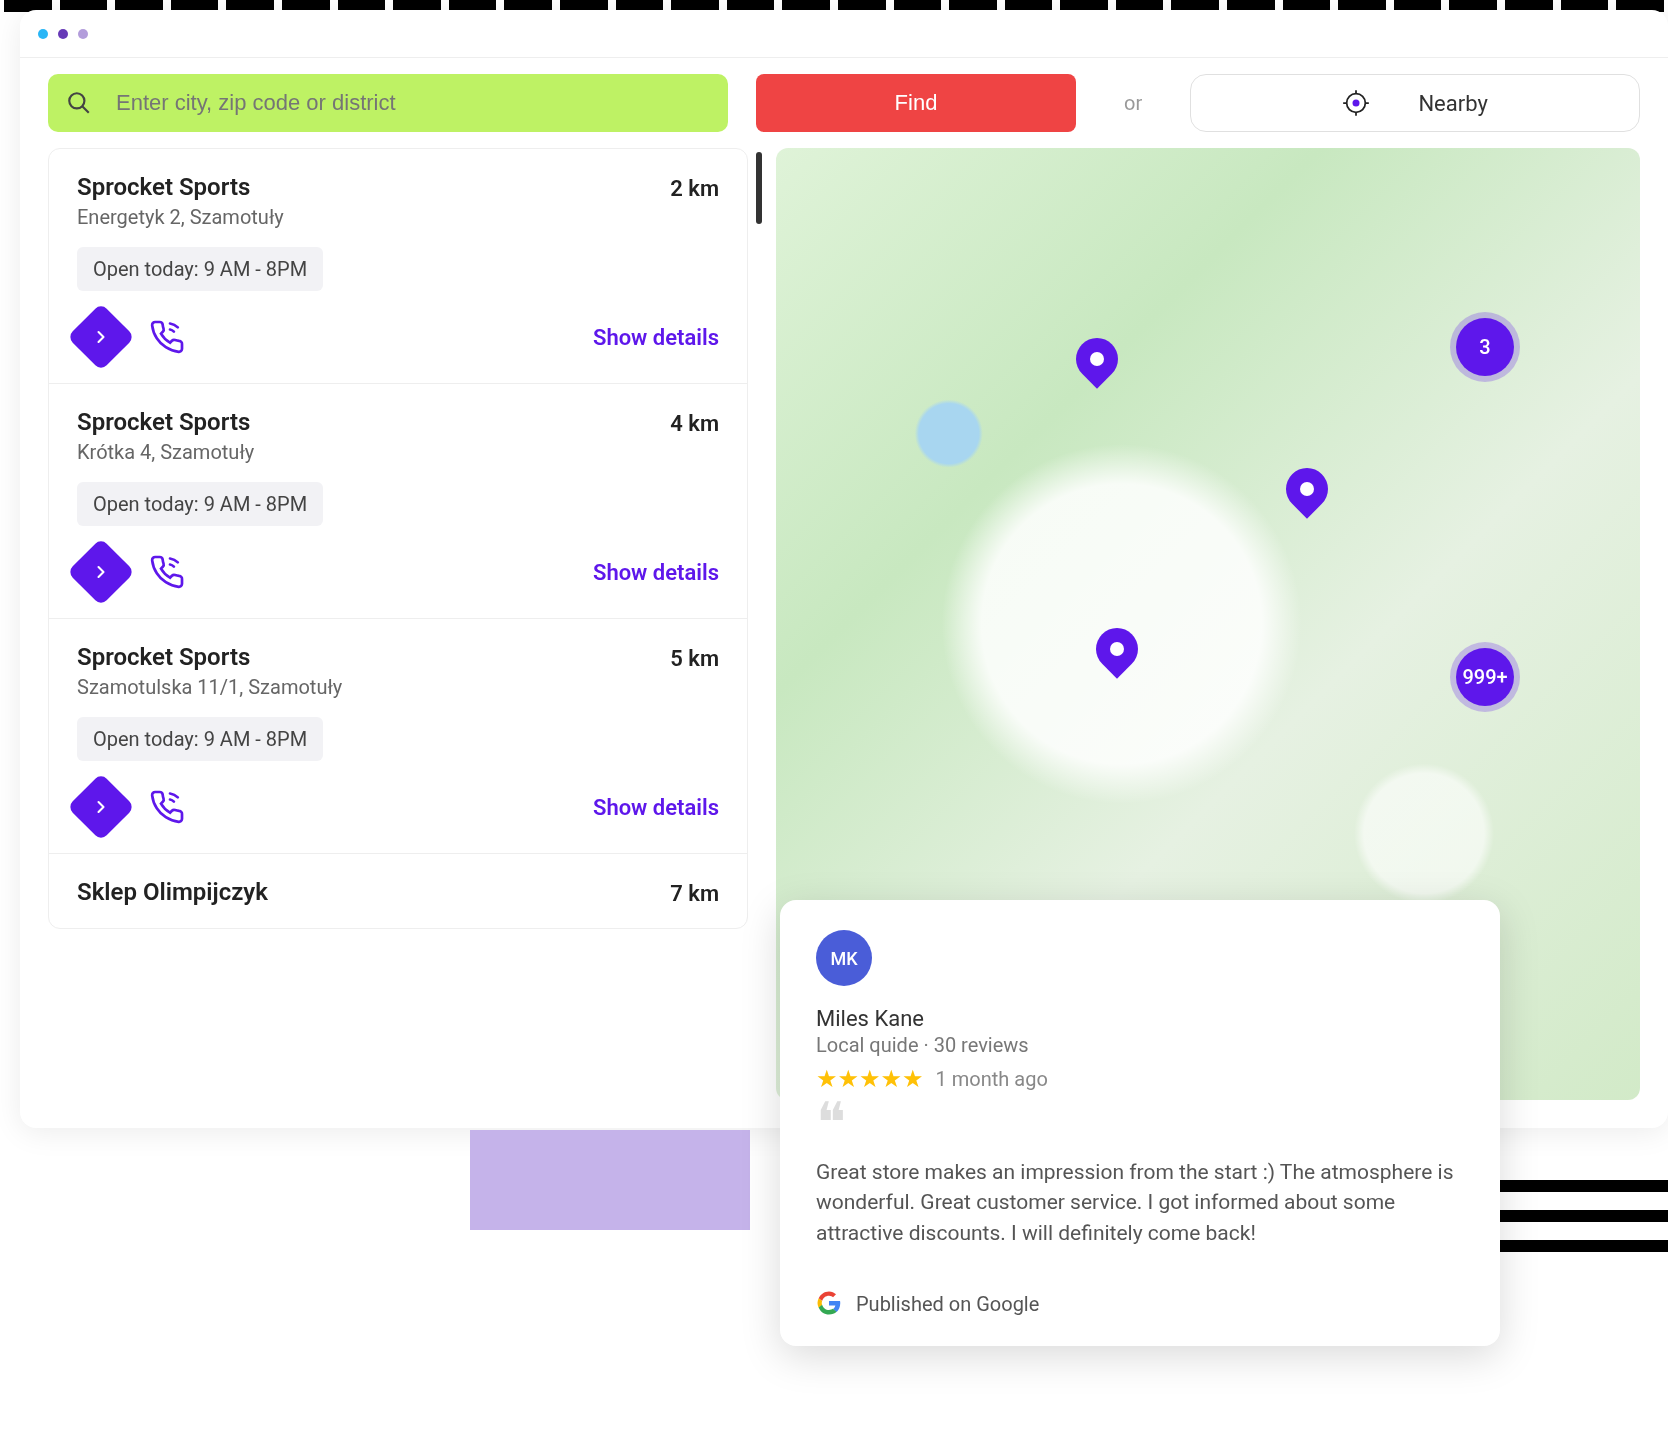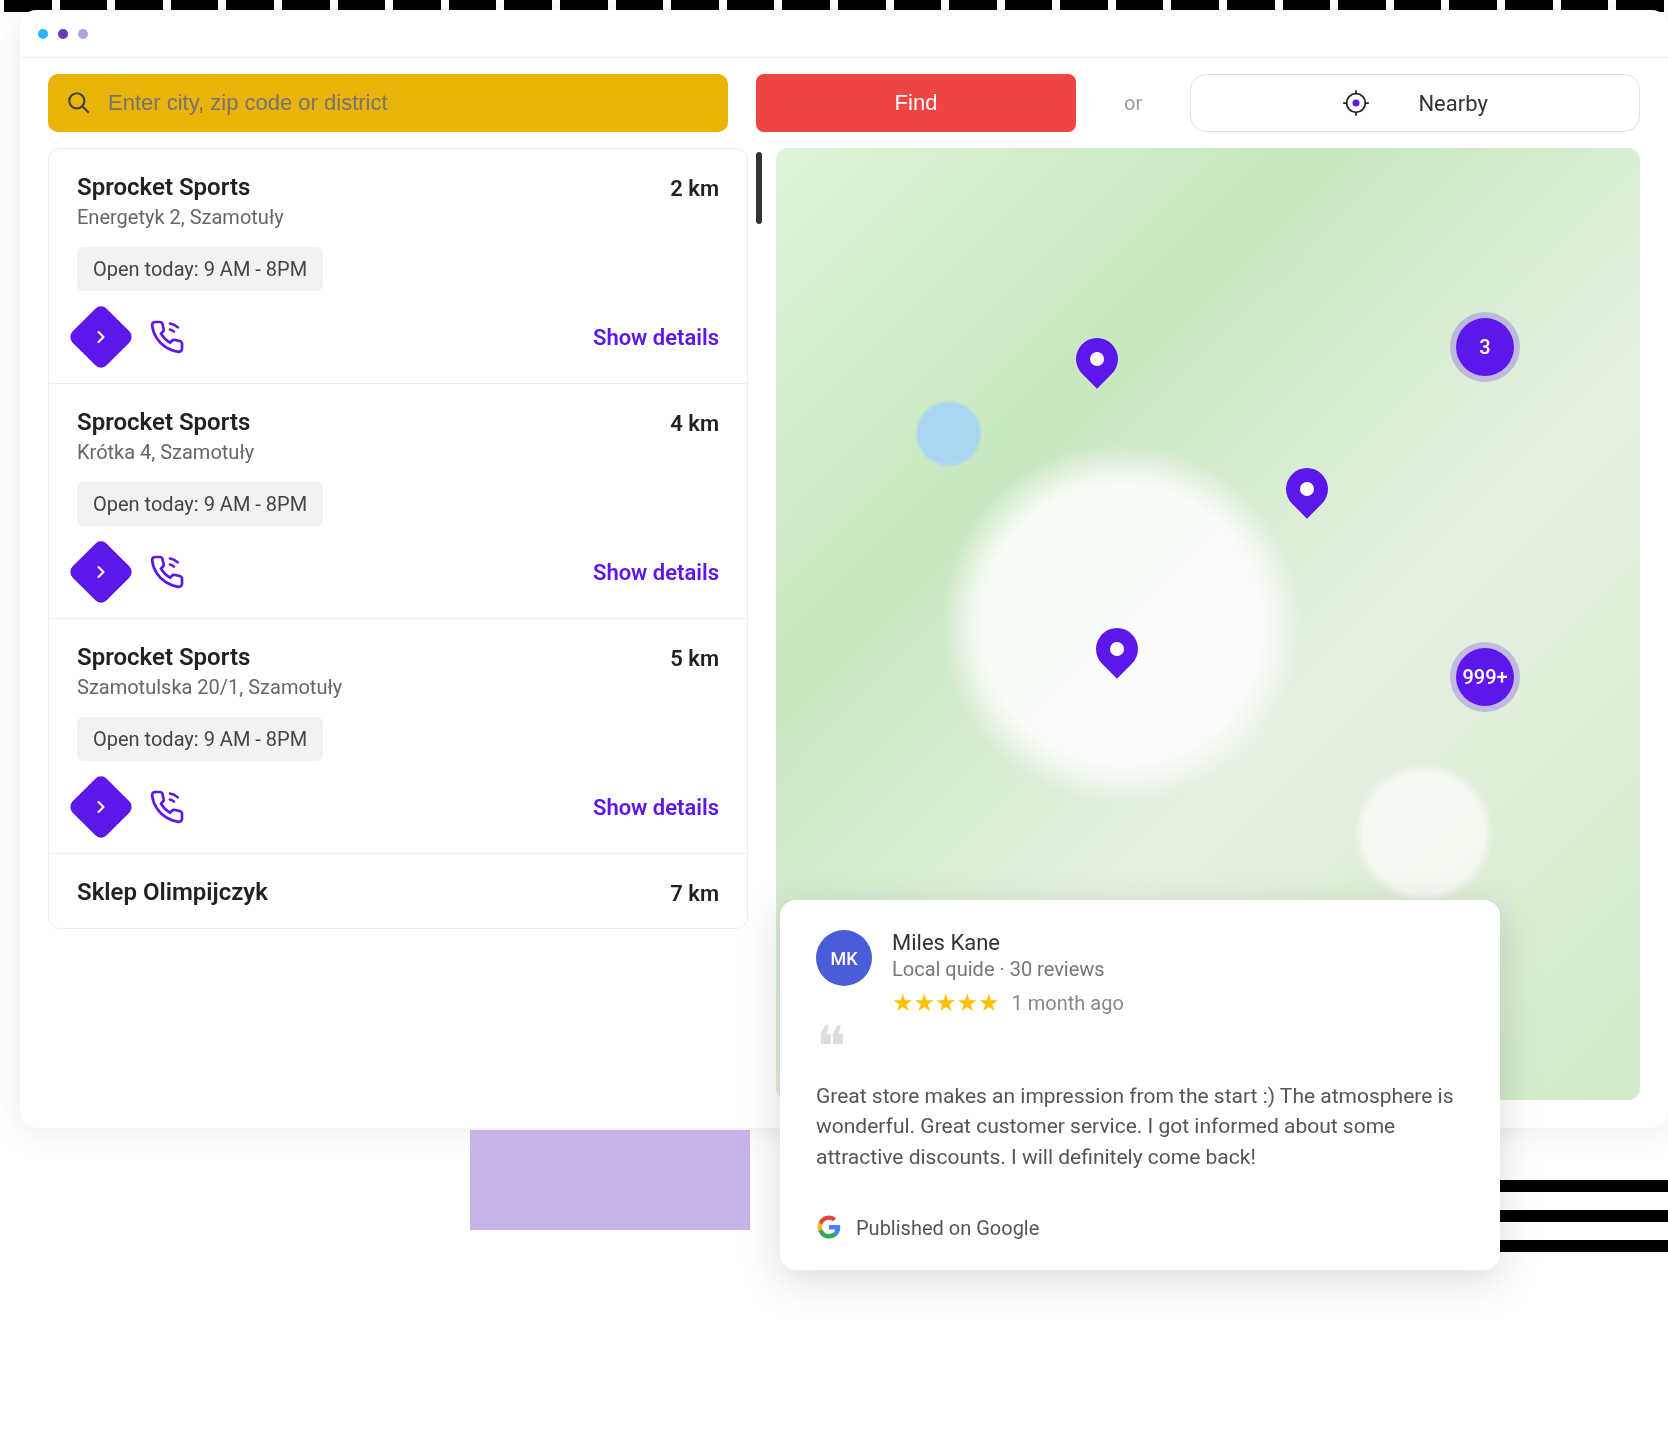--- a/index.html
+++ b/index.html
@@ -35,26 +35,26 @@
   .dot.green { background: #b39ddb; } 
   .toolbar {
     display: flex;
     align-items: center;
     gap: 28px;
     padding: 16px 28px;
   }
   .search-box {
     display: flex;
     align-items: center;
-    background: #eab308;
+    background: #bef264;
     border-radius: 10px;
     height: 58px;
     padding: 0 18px;
     width: 680px;
-    gap: 16px;
+    gap: 24px;
   }
   .search-box input {
     border: none;
     background: transparent;
     font-size: 22px;
     color: #555;
     flex: 1;
     outline: none;
   }
   .find-btn {
@@ -212,21 +212,21 @@
     position: absolute;
     top: 900px;
     left: 780px;
     width: 720px;
     background: #fff;
     border-radius: 16px;
     box-shadow: 0 10px 40px rgba(0,0,0,0.15);
     padding: 30px 36px;
     z-index: 50;
   }
-  .review-head { display: flex; gap: 20px; }
+  .review-head { display: flex; gap: 20px; flex-direction: column; }
   .avatar {
     width: 56px; height: 56px;
     border-radius: 50%;
     background: #4a5dd8;
     color: #fff;
     display:flex; align-items:center; justify-content:center;
     font-size: 18px;
     font-weight: 500;
   }
   .rev-name { font-size: 22px; color: #333; }
@@ -392,21 +392,21 @@
                     <path d="M14 7c1 .2 1.9.7 2.6 1.4"></path>
                   </svg>
         </div>
       </div>
       <div class="details-link">Show details</div>
     </div></div>
           <div class="store">
     <div class="store-head">
       <div class="store-name">Sprocket Sports</div>
       <div class="store-dist">5 km</div>
-    </div><div class="store-addr">Szamotulska 20/1, Szamotuły</div><div class="hours-chip">Open today: 9 AM - 8PM</div>
+    </div><div class="store-addr">Szamotulska 11/1, Szamotuły</div><div class="hours-chip">Open today: 9 AM - 8PM</div>
     <div class="store-actions">
       <div class="action-left">
         <div class="diamond-btn">
           <svg width="20" height="20" viewBox="0 0 24 24" fill="none" stroke="#fff" stroke-width="2.5" stroke-linecap="round" stroke-linejoin="round">
                     <polyline points="9 6 15 12 9 18"></polyline>
                   </svg>
         </div>
         <div class="phone-btn">
           <svg width="36" height="36" viewBox="0 0 24 24" fill="none" stroke="#5e17eb" stroke-width="1.8" stroke-linecap="round">
                     <path d="M22 16.9v3a2 2 0 0 1-2.2 2 19.8 19.8 0 0 1-8.6-3.1 19.5 19.5 0 0 1-6-6A19.8 19.8 0 0 1 2.1 4.2 2 2 0 0 1 4.1 2h3a2 2 0 0 1 2 1.7c.1.9.3 1.8.6 2.7a2 2 0 0 1-.5 2.1L8 9.8a16 16 0 0 0 6 6l1.3-1.3a2 2 0 0 1 2.1-.5c.9.3 1.8.5 2.7.6A2 2 0 0 1 22 16.9z"></path>

